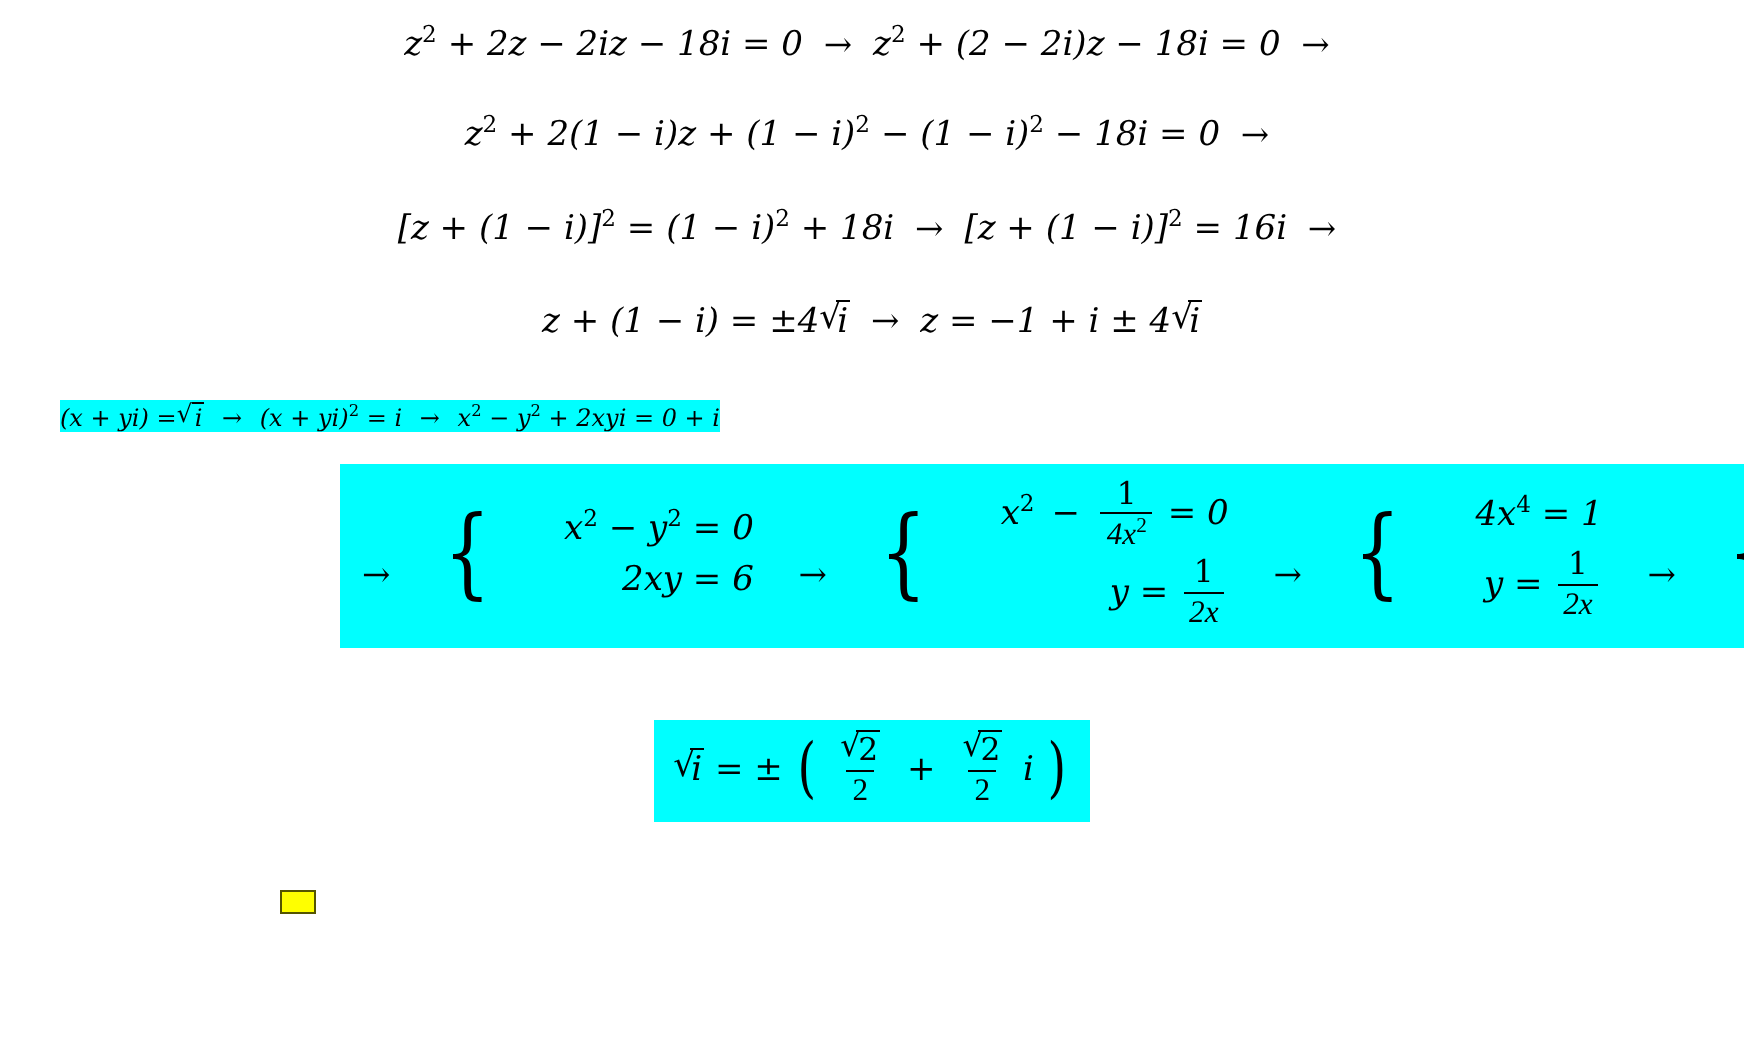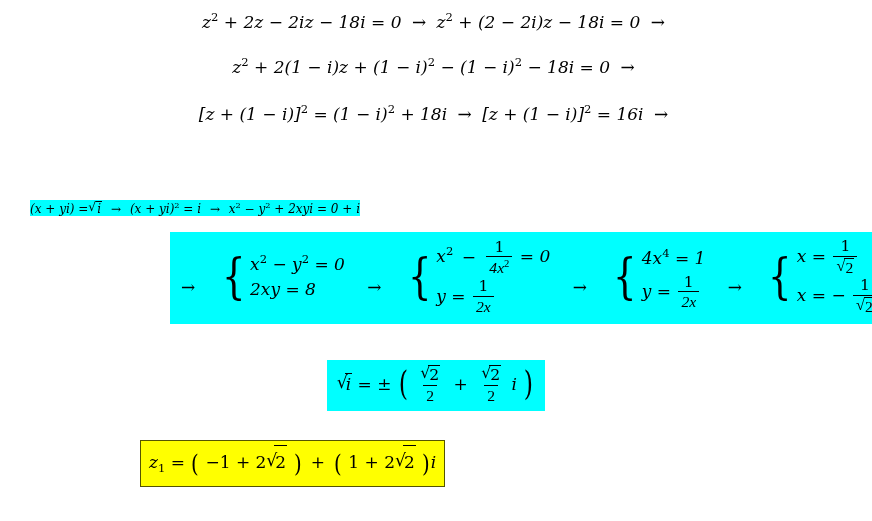--- a/index.html
+++ b/index.html
@@ -98,23 +98,24 @@
     font-size: 2.9em;
     line-height: 0.8;
     font-family: "DejaVu Serif", serif;
     transform: scaleX(0.75);
     display: inline-block;
   }
   .rows {
     display: inline-flex;
     flex-direction: column;
     justify-content: center;
-    align-items: flex-start;
+    align-items: flex-end;
     line-height: 1.5;
     padding-left: 1px;
+    margin-left: 32px;
   }
   .rows.wide { line-height: 1.8; }
   .bigparen {
     font-size: 1.95em;
     line-height: 0.75;
     display: inline-block;
     transform: scaleX(0.72);
     vertical-align: middle;
     position: relative;
     top: -0.02em;
@@ -171,20 +172,25 @@
   <div class="line center-line" id="l3">
     <span class="it">[z + (1 − i)]</span><span class="sup">2</span>
     <span class="it">= (1 − i)</span><span class="sup">2</span>
     <span class="it">+ 18i</span>
     <span class="arrow">→</span>
     <span class="it">[z + (1 − i)]</span><span class="sup">2</span>
     <span class="it">= 16i</span>
     <span class="arrow">→</span>
   </div>
 
+  <div class="line center-line" id="l4">
+    <span class="it">z + (1 − i) = ±4</span><span class="rad"><span class="radicand it">i</span></span>
+    <span class="arrow">→</span>
+    <span class="it">z = −1 + i ± 4</span><span class="rad"><span class="radicand it">i</span></span>
+  </div>
 
   <div class="line hl-cyan" id="l5">
     <span class="it">(x + yi) =</span><span class="rad"><span class="radicand it">i</span></span>
     <span class="arrow">→</span>
     <span class="it">(x + yi)</span><span class="sup">2</span>
     <span class="it">= i</span>
     <span class="arrow">→</span>
     <span class="it">x</span><span class="sup">2</span>
     <span class="it">− y</span><span class="sup">2</span>
     <span class="it">+ 2xyi = 0 + i</span>
@@ -198,21 +204,21 @@
     
     <span class="sys-cell">
       <span class="system">
         <span class="brace">{</span>
         <span class="rows">
           <span>
             <span class="it">x</span><span class="sup">2</span>
             <span class="it">− y</span><span class="sup">2</span>
             <span class="it">= 0</span>
           </span>
-          <span class="it">2xy = 8</span>
+          <span class="it">2xy = 6</span>
         </span>
       </span>
     </span>
 
     <span class="sys-cell">
       <span class="arrow">→</span>
     </span>
 
     
     <span class="sys-cell">
@@ -312,27 +318,16 @@
         <span class="den">2</span>
       </span>
       <span class="it">i</span>
       <span class="bigparen">)</span>
     </span>
   </div>
 
   <div class="line" id="final-row">
 
     <span class="hl-yellow final-box" style="vertical-align:middle;">
-      <span>
-        <span class="it">z</span><span class="sub">1</span>
-        <span>=</span>
-        <span class="midparen">(</span>
-        <span>−1 + 2</span><span class="rad"><span class="radicand">2</span></span>
-        <span class="midparen">)</span>
-        <span class="op">+</span>
-        <span class="midparen">(</span>
-        <span>1 + 2</span><span class="rad"><span class="radicand">2</span></span>
-        <span class="midparen">)</span><span class="it">i</span>
-      </span>
     </span>
   </div>
 
 </div>
 
 </body></html>

